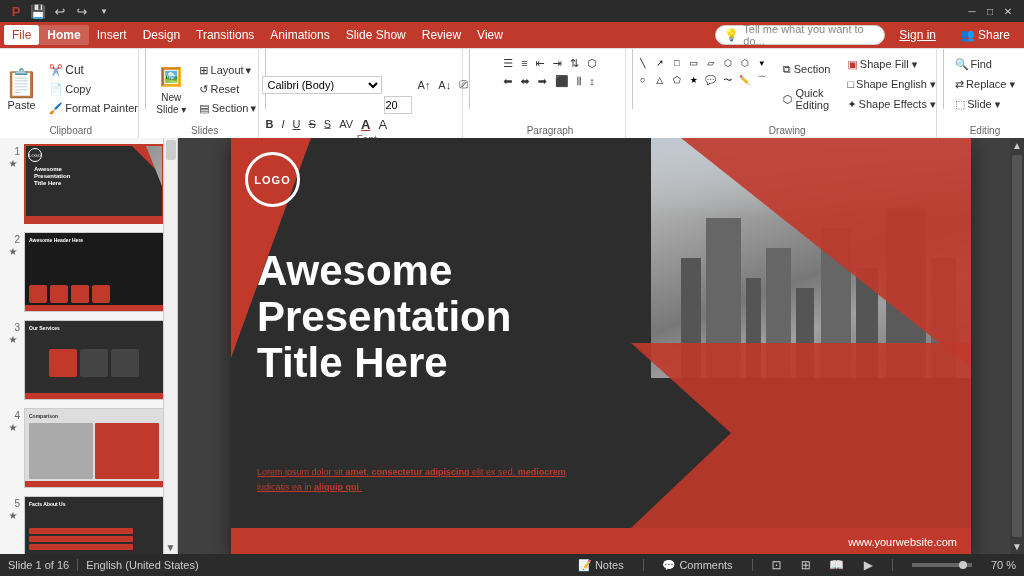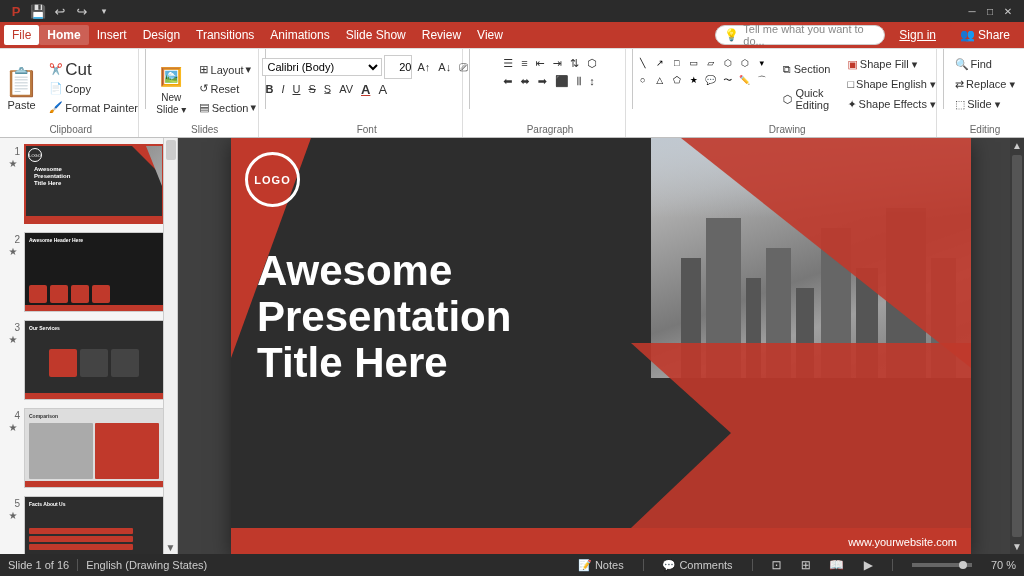--- a/index.html
+++ b/index.html
@@ -45,21 +45,21 @@
     }
     .ribbon-icon-large { width: 32px; height: 32px; display: flex; align-items: center; justify-content: center; font-size: 24px; }
     .ribbon-btn-small {
       display: flex; align-items: center; gap: 2px; padding: 2px 4px; cursor: pointer; border-radius: 2px;
       font-size: 11px; color: #333; white-space: nowrap; height: 18px;
     }
     .ribbon-col { display: flex; flex-direction: column; justify-content: flex-start; gap: 1px; }
     .format-row { display: flex; align-items: center; gap: 2px; }
     .fmt-btn { padding: 1px 3px; cursor: pointer; font-size: 11px; color: #333; border-radius: 2px; height: 16px; display: flex; align-items: center; }
     .font-dropdown { width: 120px; height: 18px; font-size: 11px; border: 1px solid #ccc; background: white; }
-    .size-input { width: 28px; height: 24px; font-size: 11px; border: 1px solid #ccc; text-align: right; }
+    .size-input { width: 28px; height: 18px; font-size: 11px; border: 1px solid #ccc; text-align: left; margin-top: 41px; }
     
     
     .shape-grid { display: grid; grid-template-columns: repeat(8, 16px); gap: 1px; }
     .shape-item { width: 16px; height: 16px; display: flex; align-items: center; justify-content: center; font-size: 9px; cursor: pointer; }
     .sign-in-btn { padding: 2px 8px; font-size: 12px; color: #333; cursor: pointer; }
     .share-btn { padding: 3px 10px; background: #c0392b; color: white; font-size: 12px; cursor: pointer; border-radius: 2px; display: flex; align-items: center; gap: 3px; }
 
     
     .main-area { display: flex; height: calc(576px - 22px - 26px - 90px - 22px); }
 
@@ -189,21 +189,21 @@
 
     <div class="ribbon-group" style="min-width:60px;">
       <div class="ribbon-group-content" style="flex-direction:row; align-items:center; padding-top:4px;">
         <div style="display:flex; flex-direction:column; align-items:center;">
           <div class="ribbon-btn-large">
             <div class="ribbon-icon-large" style="font-size:28px;">📋</div>
             <span style="font-size:11px;">Paste</span>
           </div>
         </div>
         <div class="ribbon-col">
-          <div class="ribbon-btn-small">✂️ <span style="font-size:17px;">Cut</span></div>
+          <div class="ribbon-btn-small">✂️ <span style="font-size:12px;">Cut</span></div>
           <div class="ribbon-btn-small">📄 <span style="font-size:11px;">Copy</span></div>
           <div class="ribbon-btn-small">🖌️ <span style="font-size:11px;">Format Painter</span></div>
         </div>
       </div>
       <div class="ribbon-group-label">Clipboard</div>
     </div>
 
     <div class="ribbon-divider"></div>
 
     <div class="ribbon-group" style="min-width:90px;">
@@ -499,39 +499,45 @@
       <div class="slide-logo-circle">
         <span>LOGO</span>
       </div>
 
       <div class="slide-main-text">
         <div>Awesome</div>
         <div>Presentation</div>
         <div>Title Here</div>
       </div>
 
+      <div class="slide-subtitle">
+        <div style="color:#c0392b; text-decoration:underline; font-size:9px; line-height:1.6;">
+          Lorem ipsum dolor sit <span style="font-weight:bold;">amet</span>, <span style="font-weight:bold;">consectetur adipiscing</span> elit ex sed, <span style="font-weight:bold;">mediocrem</span><br>
+          iudicatis ea in <span style="font-weight:bold;">aliquip qui</span>.
+        </div>
+      </div>
 
       <div class="slide-red-bar-bottom"></div>
 
       <div class="slide-website" style="z-index:10; position:absolute; bottom:6px; right:14px; color:white; font-size:11px;">www.yourwebsite.com</div>
     </div>
 
     <div style="position:absolute; right:0; top:0; bottom:0; width:14px; background:#3a3a3a; display:flex; flex-direction:column; align-items:center;">
       <div style="font-size:10px; color:#ccc; cursor:pointer; padding:2px;">▲</div>
       <div style="flex:1; width:10px; background:#555; border-radius:2px; margin:2px;"></div>
       <div style="font-size:10px; color:#ccc; cursor:pointer; padding:2px;">▼</div>
     </div>
   </div>
 
 </div>
 
 <div class="status-bar">
   <div>Slide 1 of 16</div>
   <div style="width:1px; height:12px; background:#555;"></div>
-  <div>English (Drawing States)</div>
+  <div>English (United States)</div>
   <div class="status-right">
     <div style="cursor:pointer; font-size:11px; color:#ccc;">
       <span>📝</span>
       <span>Notes</span>
     </div>
     <div style="width:1px; height:12px; background:#555;"></div>
     <div style="cursor:pointer; font-size:11px; color:#ccc;">
       <span>💬</span>
       <span>Comments</span>
     </div>

